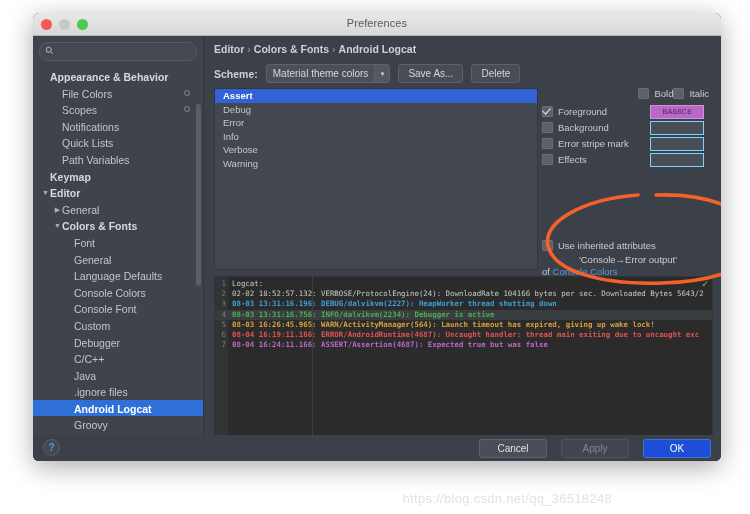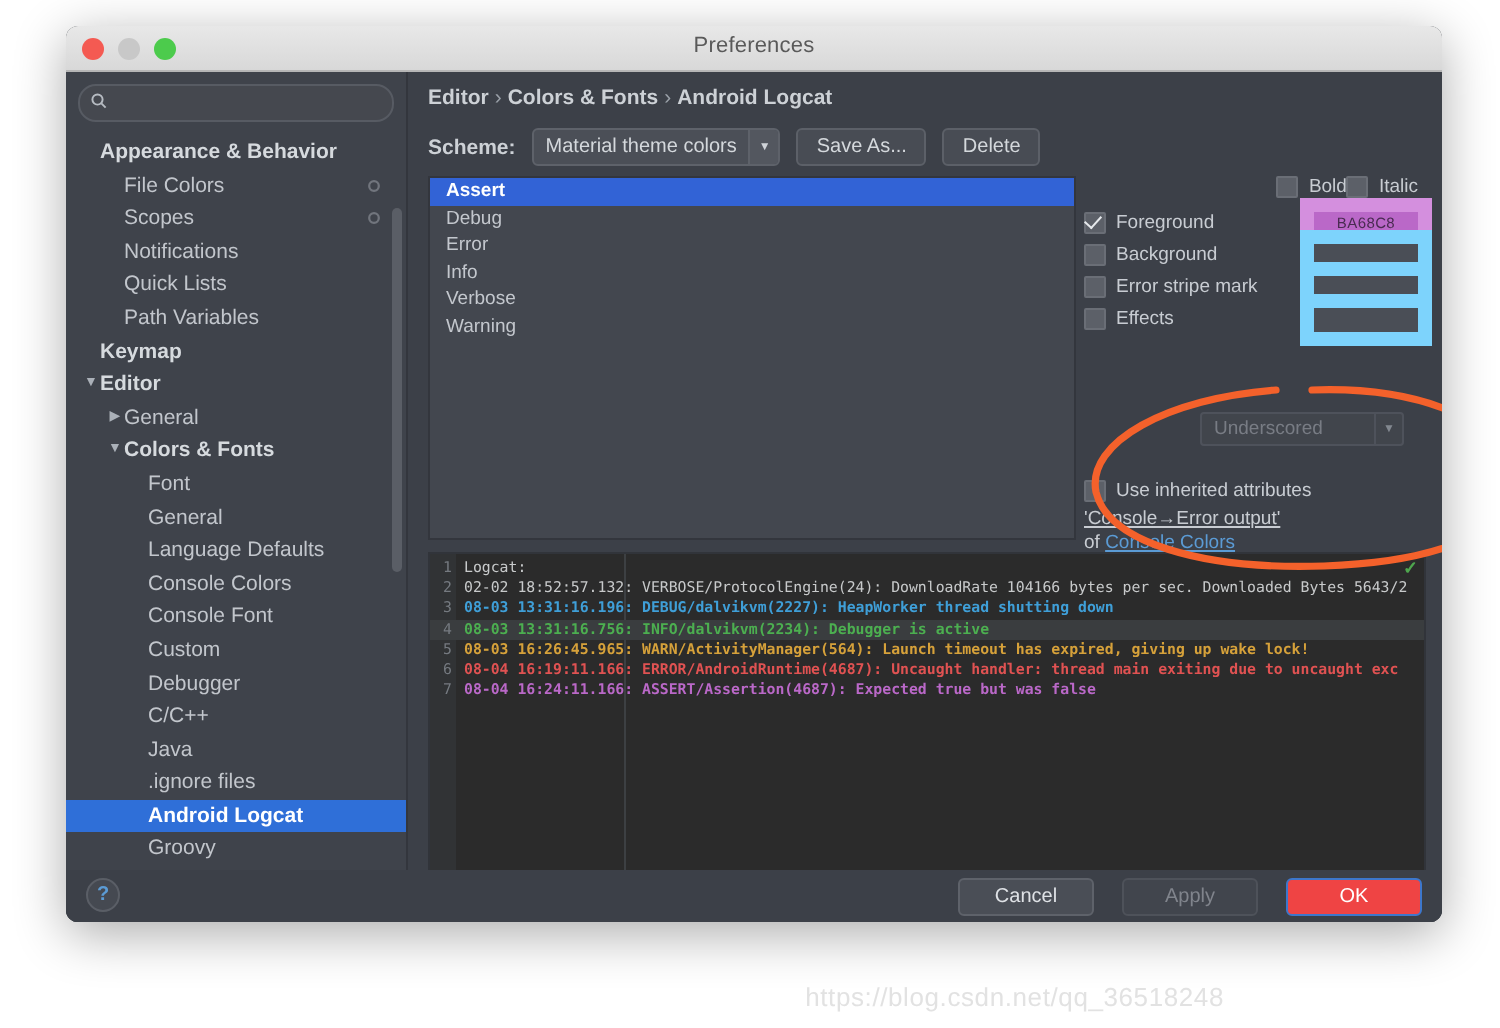--- a/index.html
+++ b/index.html
@@ -57,30 +57,30 @@
   .sev.sel{background:#3263d6;color:#fff;font-weight:bold;}
 
   
   .attrs{position:absolute;left:336px;top:52px;right:8px;height:180px;}
   .biRow{position:absolute;right:4px;top:0;display:flex;}
   .chk{display:flex;align-items:center;gap:5px;font-size:9.5px;color:#c8ccd2;}
   .cbox{width:9px;height:9px;background:#5c6068;border:1px solid #6a6e76;border-radius:1px;position:relative;}
   .cbox.checked::after{content:"";position:absolute;left:1px;top:-1px;width:4px;height:7px;
                        border:solid #e6e9ec;border-width:0 1.4px 1.4px 0;transform:rotate(42deg);}
   .arow{position:absolute;left:2px;display:flex;align-items:center;gap:6px;}
-  .swatch{position:absolute;left:108px;width:52px;height:12px;border:7px solid #7dd3fc;background:#4a4e56;}
+  .swatch{position:absolute;left:108px;width:52px;height:12px;border:1px solid #7dd3fc;background:#4a4e56;}
   .swatch.filled{background:#ba68c8;border-color:#d48fde;display:flex;align-items:center;justify-content:center;}
   .swatch .sv-txt{font-size:7.5px;color:#4a2b52;font-family:"Liberation Sans",sans-serif;letter-spacing:.2px;}
   .effsel{position:absolute;left:60px;top:118px;display:flex;align-items:center;height:15px;
           background:#43474e;border:1px solid #555962;border-radius:2px;opacity:.75;}
   .effsel .et{padding:0 6px;font-size:9.5px;color:#8d9199;width:74px;}
   .effsel .ea{width:13px;height:100%;border-left:1px solid #555962;display:flex;align-items:center;justify-content:center;font-size:6px;color:#9aa0a8;}
 
   .inherit{position:absolute;left:2px;top:152px;}
-  .inh-line2{margin-top:3px;text-align:left;font-size:9.5px;color:#c8ccd2;width:172px;text-decoration:underline;}
+  .inh-line2{margin-top:3px;text-align:center;font-size:9.5px;color:#c8ccd2;width:172px;}
   .inh-line3{margin-top:1px;text-align:left;font-size:9.5px;color:#c8ccd2;width:172px;}
   .lnk{color:#5b9bd5;text-decoration:underline;}
 
   
   .preview{position:absolute;left:10px;top:240px;right:8px;height:166px;background:#2b2b2b;border:1px solid #31343a;overflow:hidden;}
   .gutter{position:absolute;left:0;top:0;width:13px;height:100%;background:#313335;}
   .lines{position:absolute;left:0;top:2px;right:0;font-family:"DejaVu Sans Mono",monospace;font-size:7.4px;line-height:10.2px;white-space:nowrap;}
   .ln{position:relative;height:10.2px;}
   .lnum{position:absolute;left:0;width:11px;text-align:right;color:#757a80;}
   .ltxt{position:absolute;left:17px;}
@@ -88,21 +88,21 @@
   .vline{position:absolute;left:97px;top:0;bottom:0;width:1px;background:#3d4043;}
   .check{position:absolute;right:3px;top:2px;color:#4ea64e;font-size:9px;font-weight:bold;}
 
   
   .footer{position:absolute;left:0;right:0;bottom:0;height:26px;background:#3c4048;}
   .fbtns{position:absolute;right:10px;top:4px;display:flex;gap:14px;justify-content:center;}
   .fbtn{height:17px;min-width:46px;padding:0 10px;border-radius:3px;font-size:10px;
         display:flex;align-items:center;justify-content:center;}
   .fbtn.norm{background:#4a4e56;border:1px solid #5e626a;color:#dfe2e6;}
   .fbtn.dis{background:#41454d;border:1px solid #4e525a;color:#80848c;}
-  .fbtn.prim{background:#ef4444;border:1px solid #3d77cc;color:#fff;}
+  .fbtn.prim{background:#1d4ed8;border:1px solid #3d77cc;color:#fff;}
   .help{position:absolute;left:10px;bottom:5px;width:15px;height:15px;border-radius:50%;
         background:#454951;border:1px solid #5a5e66;color:#5b9bd5;font-size:10px;font-weight:bold;
         display:flex;align-items:center;justify-content:center;}
 
   
   .anno{position:absolute;left:505px;top:178px;width:230px;height:95px;pointer-events:none;}
 
   
   .wm{position:absolute;right:12px;bottom:8px;font-size:13px;color:#e2e2e2;
       font-family:"Liberation Sans",sans-serif;letter-spacing:.3px;}
@@ -230,24 +230,20 @@
               </div>
               <div class="arow" style="top: 66px;">
                 <div class="chk">
                   <span class="cbox"></span>
                   <span>Effects</span>
                 </div>
                 <div class="swatch"></div>
               </div>
             </div>
 
-          <div class="effsel">
-            <div class="et">Underscored</div>
-            <div class="ea">▼</div>
-          </div>
 
           <div class="inherit">
             <div class="chk">
               <span class="cbox"></span>
               <span>Use inherited attributes</span>
             </div>
             <div class="inh-line2">'Console→Error output'</div>
             <div class="inh-line3">
               <span>of </span><a class="lnk" href="#">Console Colors</a>
             </div>

